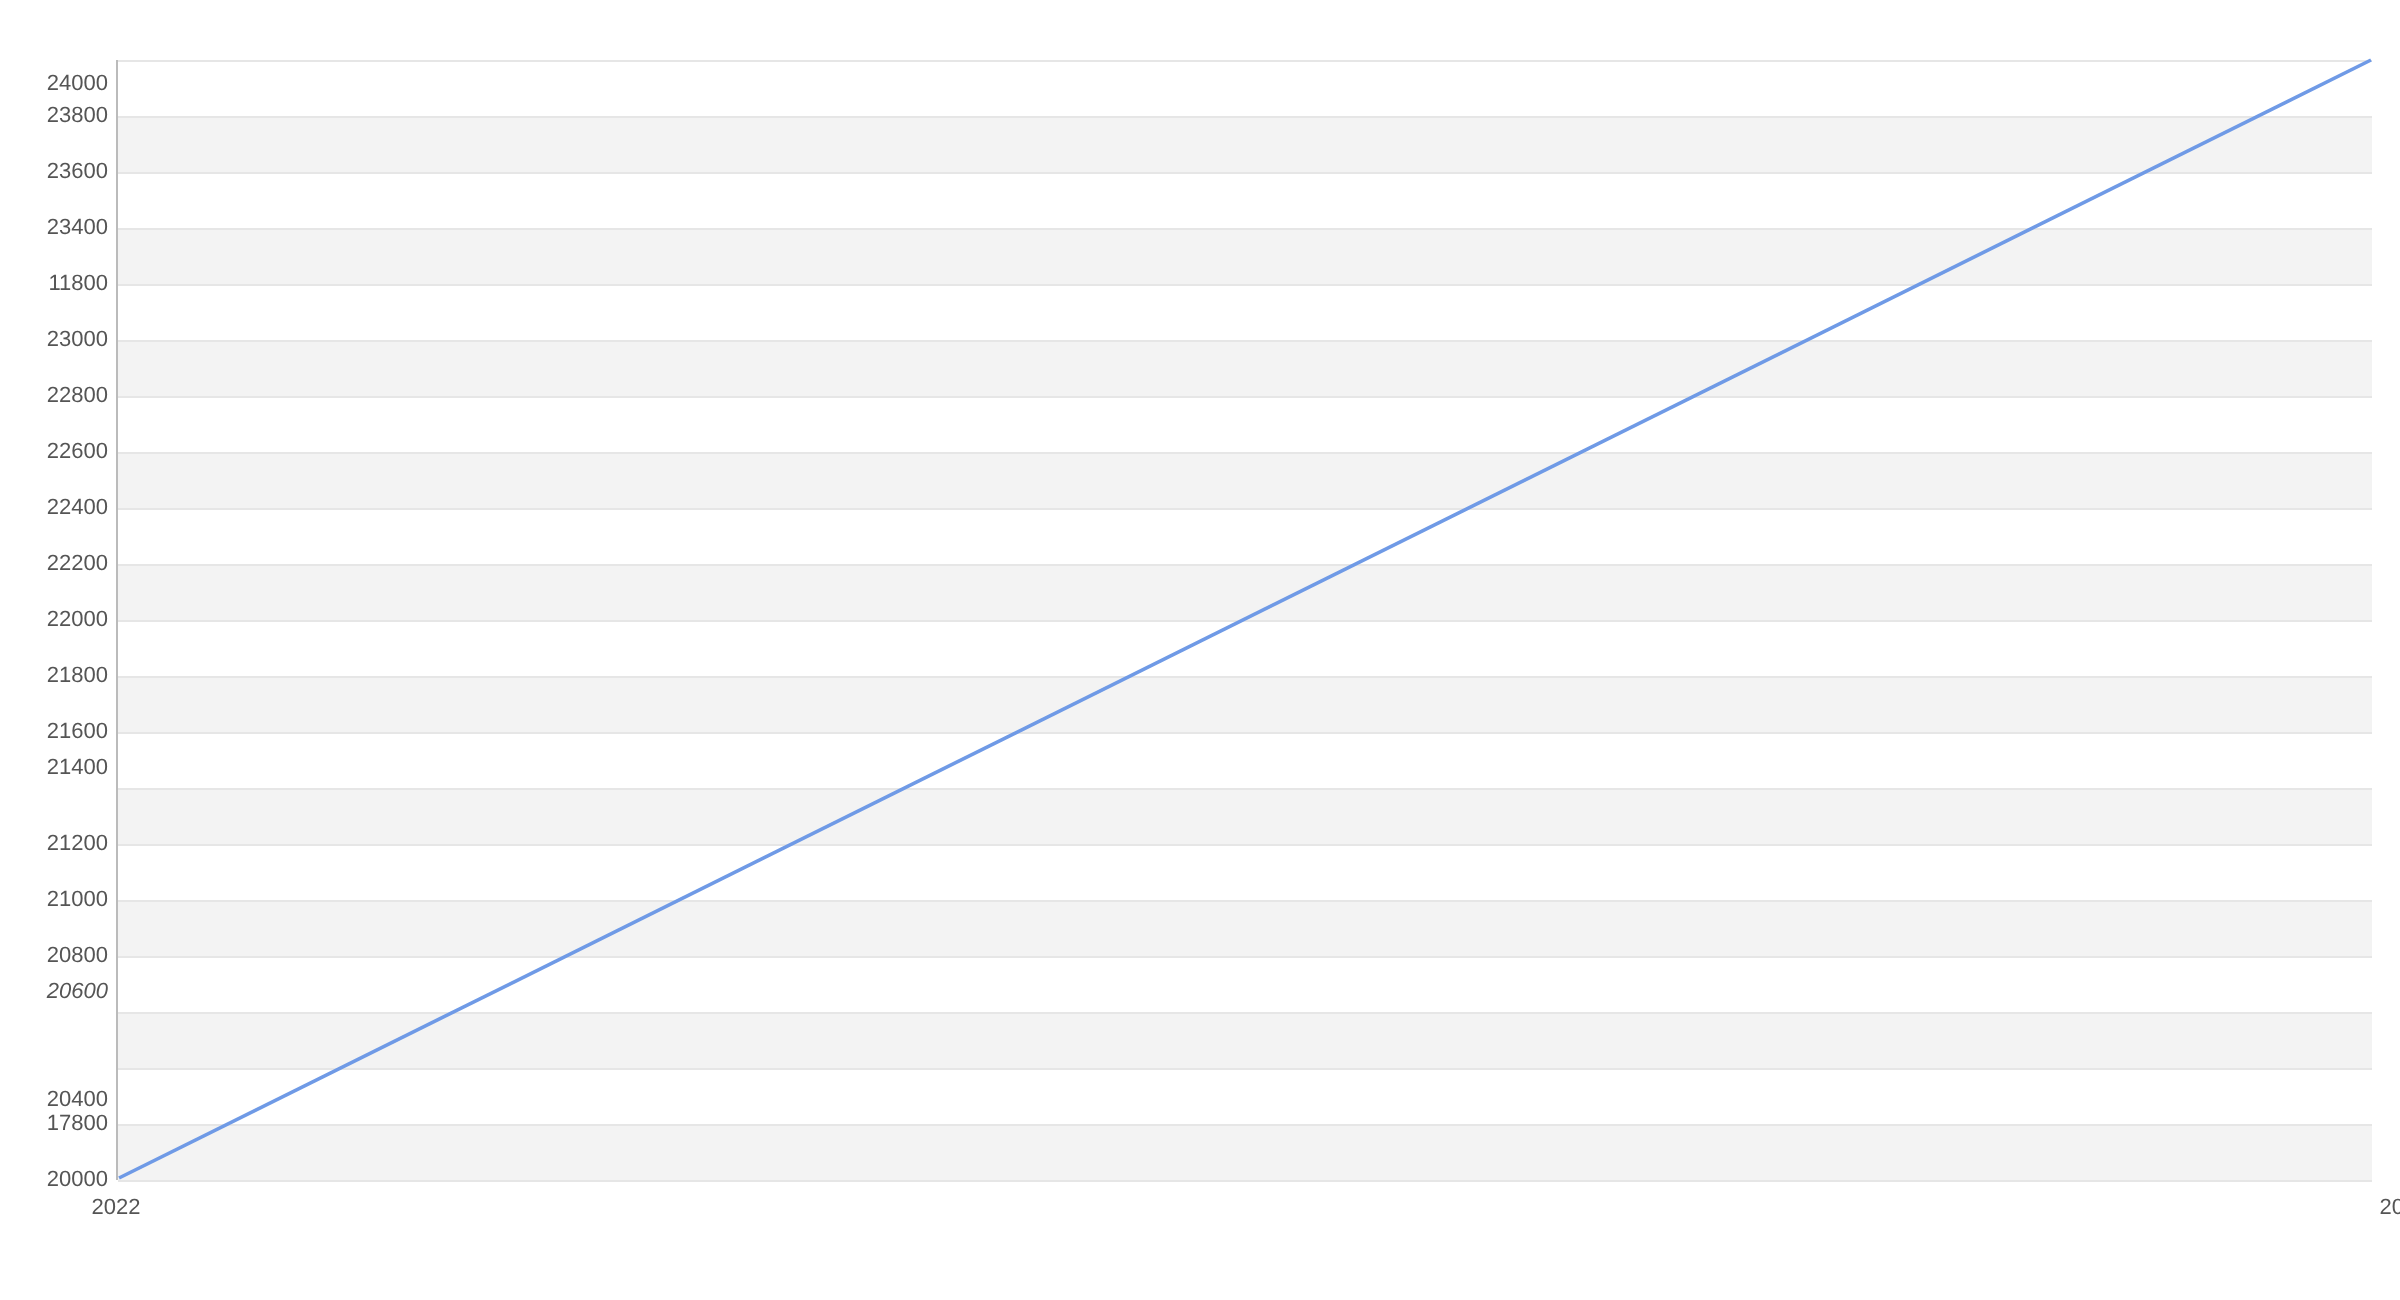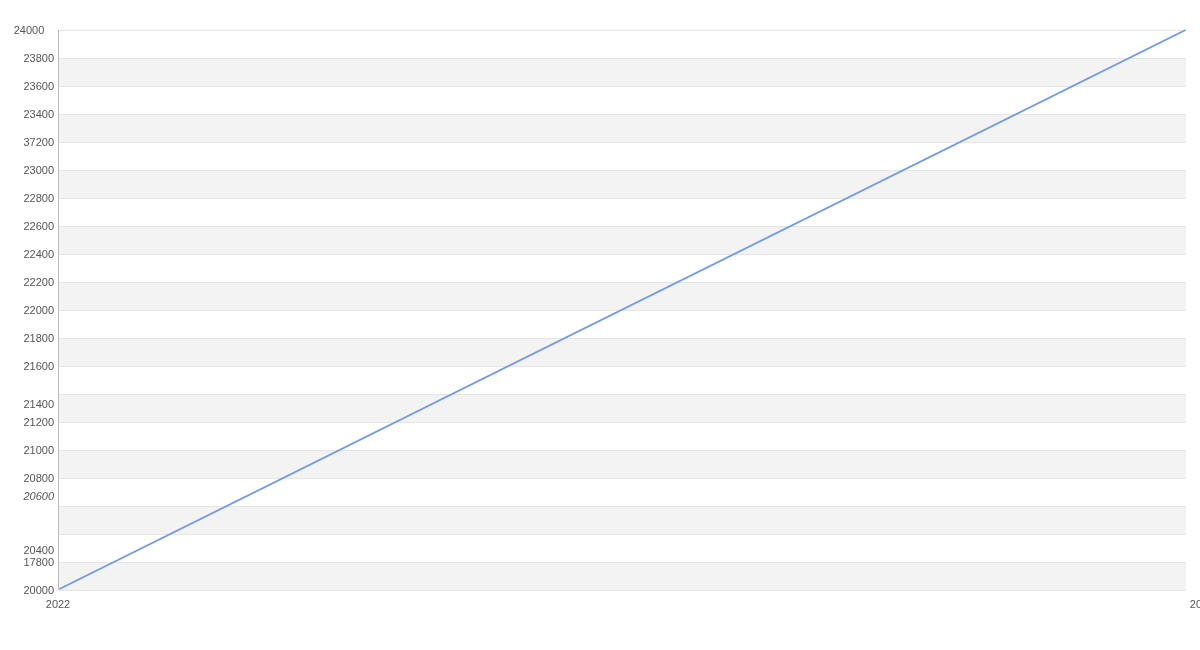--- a/index.html
+++ b/index.html
@@ -120,29 +120,29 @@
         <path d="M0 560 L1128 0" class="series-line" stroke="#6f9ae6"></path>
       </svg>
   </div>
 <div class="y-tick" style="top: 590px;">20000</div>
     <div class="y-tick" style="top: 562px;">17800</div>
     <div class="y-tick" style="top: 550px;">20400</div>
     <div class="y-tick" style="top: 496px; font-style: italic;">20600</div>
     <div class="y-tick" style="top: 478px;">20800</div>
     <div class="y-tick" style="top: 450px;">21000</div>
     <div class="y-tick" style="top: 422px;">21200</div>
-    <div class="y-tick" style="top: 404px;">21400</div>
+    <div class="y-tick" style="top: 384px;">21400</div>
     <div class="y-tick" style="top: 366px;">21600</div>
     <div class="y-tick" style="top: 338px;">21800</div>
     <div class="y-tick" style="top: 310px;">22000</div>
     <div class="y-tick" style="top: 282px;">22200</div>
     <div class="y-tick" style="top: 254px;">22400</div>
     <div class="y-tick" style="top: 226px;">22600</div>
     <div class="y-tick" style="top: 198px;">22800</div>
     <div class="y-tick" style="top: 170px;">23000</div>
-    <div class="y-tick" style="top: 142px;">37200</div>
+    <div class="y-tick" style="top: 142px;">11800</div>
     <div class="y-tick" style="top: 114px;">23400</div>
     <div class="y-tick" style="top: 86px;">23600</div>
     <div class="y-tick" style="top: 58px;">23800</div>
-    <div class="y-tick" style="top: 30px; text-align: center;">24000</div>
+    <div class="y-tick" style="top: 42px;">24000</div>
     <div class="x-tick" style="left: 58px;">2022</div>
     <div class="x-tick" style="left: 1186px; margin-left: 16px;">2023</div>
   </div>
 
 </body></html>

